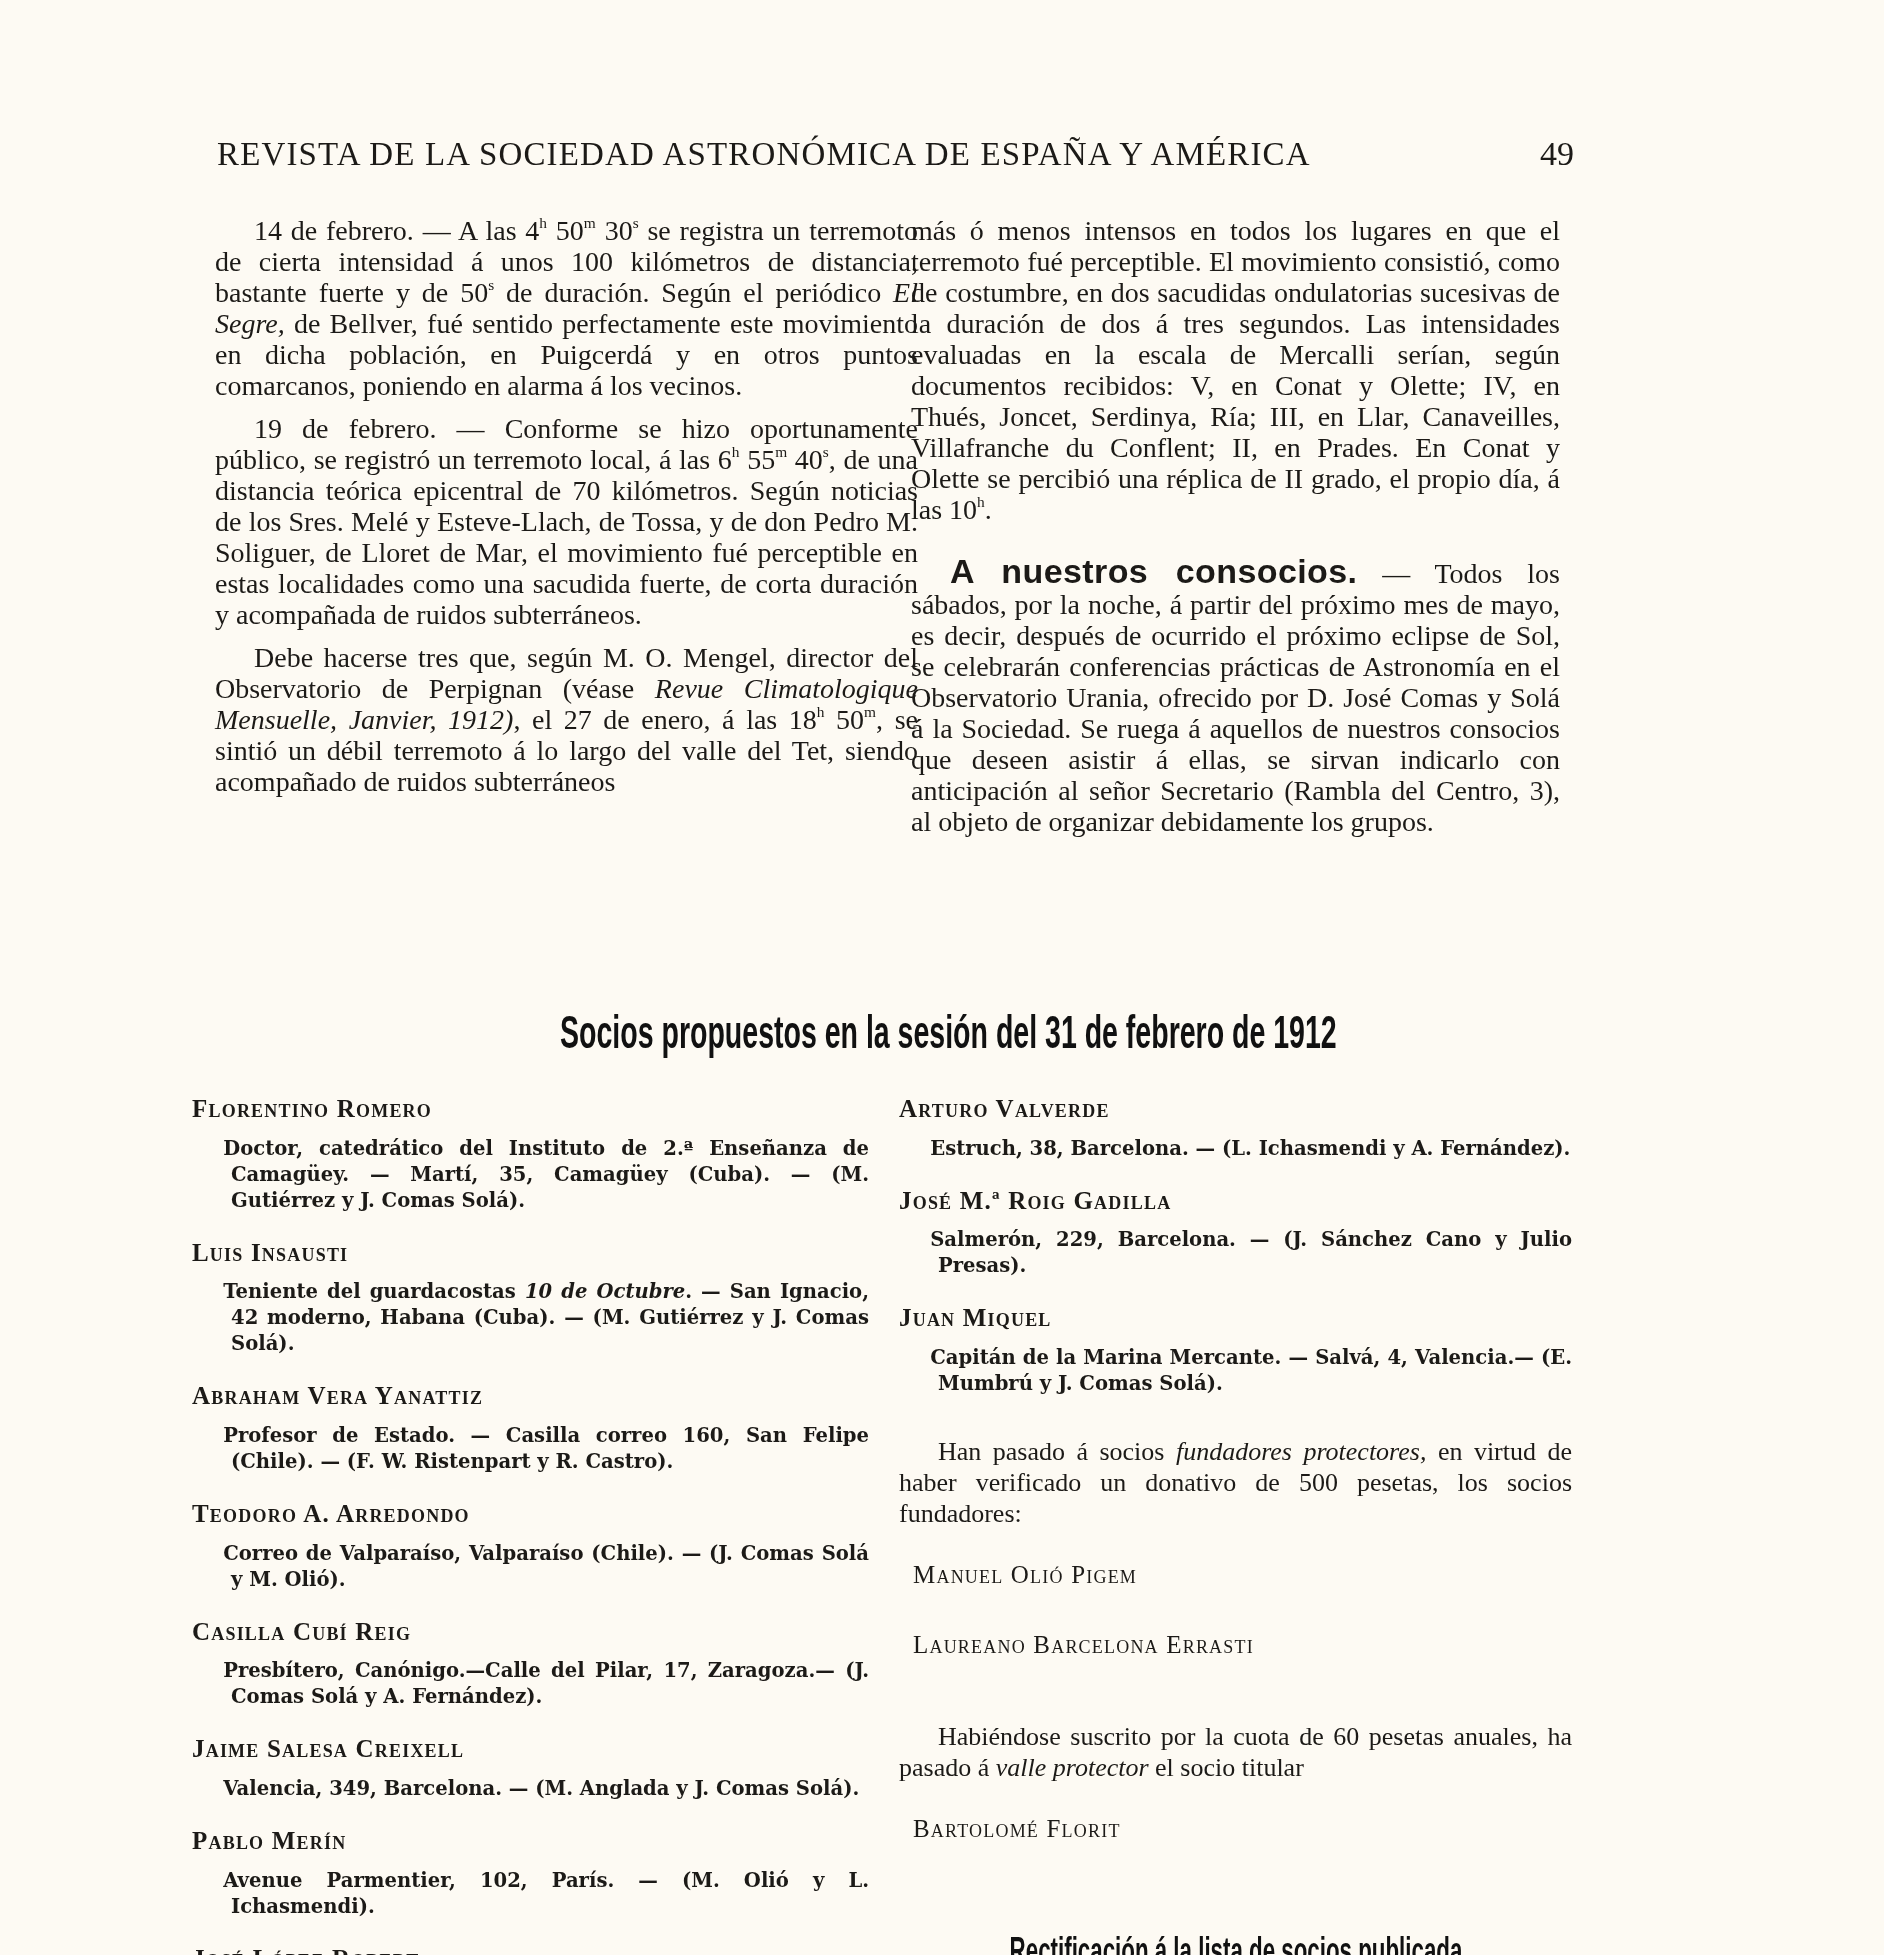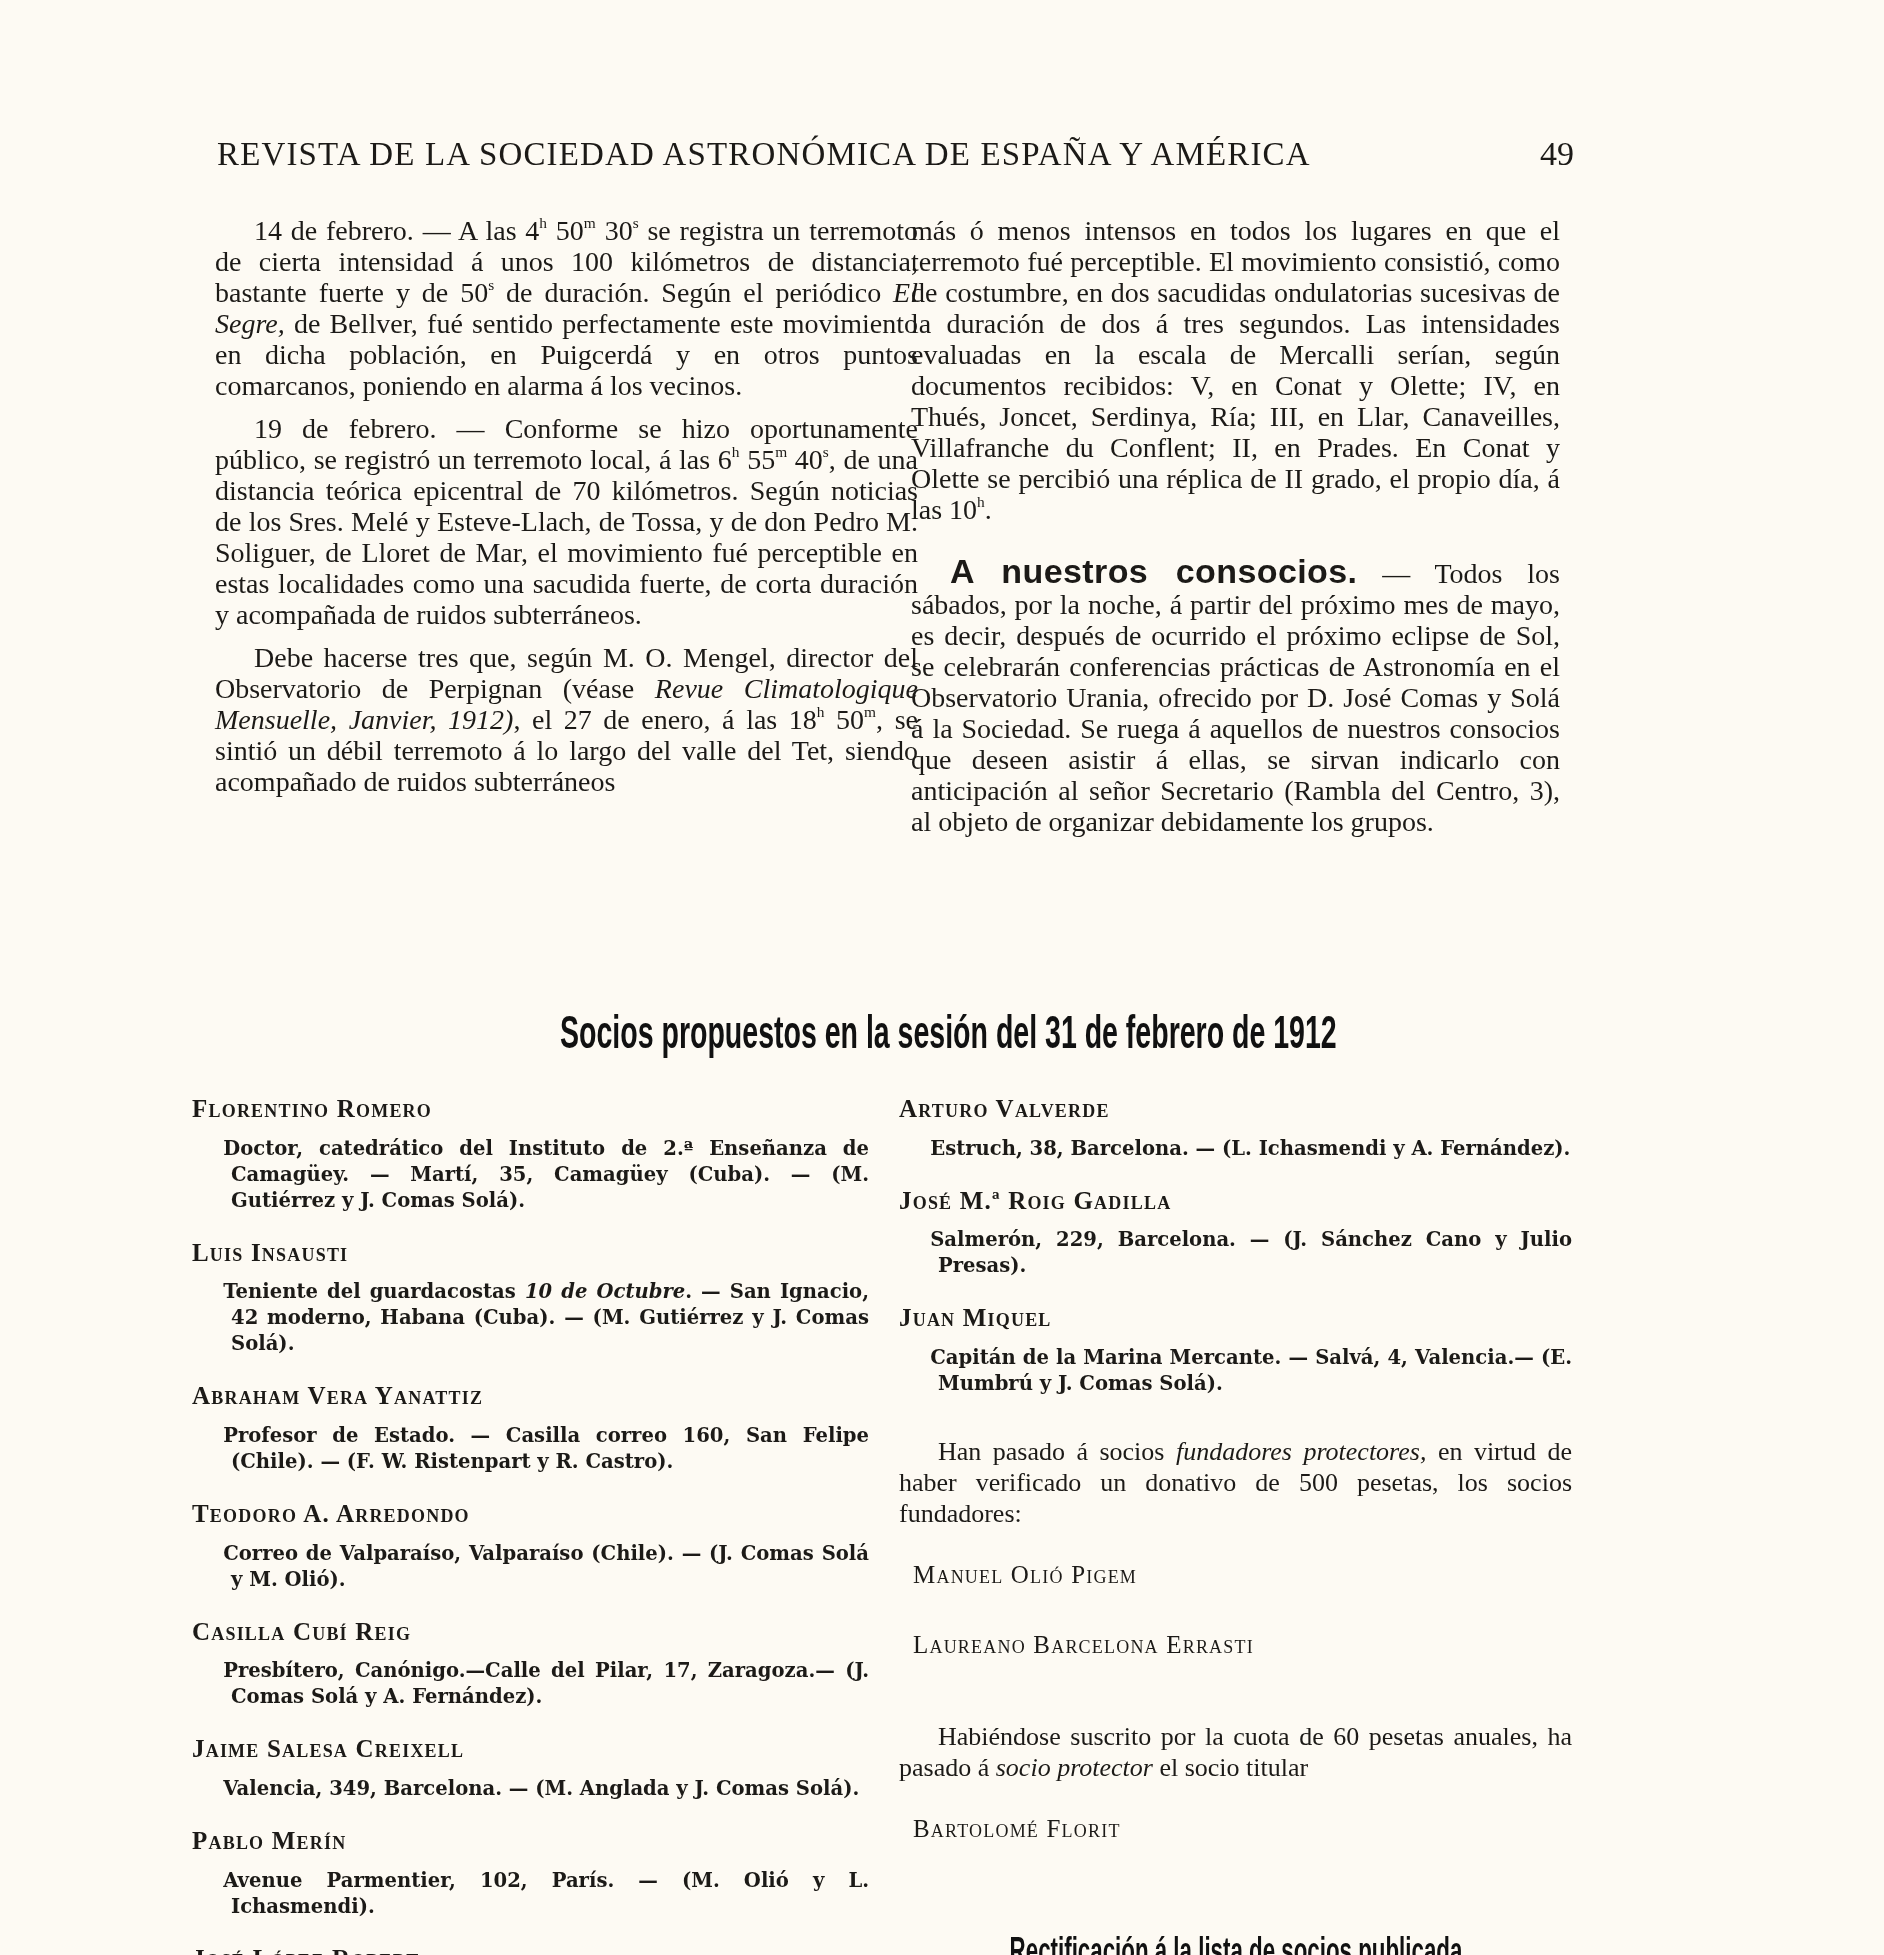--- a/index.html
+++ b/index.html
@@ -128,21 +128,21 @@
       <div class="member-desc">Capitán de la Marina Mercante. — Salvá, 4, Valencia.— (E. Mumbrú y J. Comas Solá).</div>
     </div>
 
     <p class="note-para"><span>Han pasado á socios </span><em>fundadores protectores,</em><span> en virtud de haber verificado un donativo de 500 pesetas, los socios fundadores:</span></p>
     <div style="height:15.6px"></div>
     <p class="plain-name">Manuel Olió Pigem</p>
     <div style="height:11.7px"></div>
     <p class="plain-name">Laureano Barcelona Errasti</p>
     <div style="height:47px"></div>
 
-    <p class="note-para"><span>Habiéndose suscrito por la cuota de 60 pesetas anuales, ha pasado á </span><em>socio protector</em><span> el socio titular</span></p>
+    <p class="note-para"><span>Habiéndose suscrito por la cuota de 60 pesetas anuales, ha pasado á </span><em>valle protector</em><span> el socio titular</span></p>
     <div style="height:15.6px"></div>
     <p class="plain-name">Bartolomé Florit</p>
   </div>
 
   <div class="section-heading h-rect-1">Rectificación á la lista de socios publicada</div>
 
 </div>
 
 
 </body></html>

